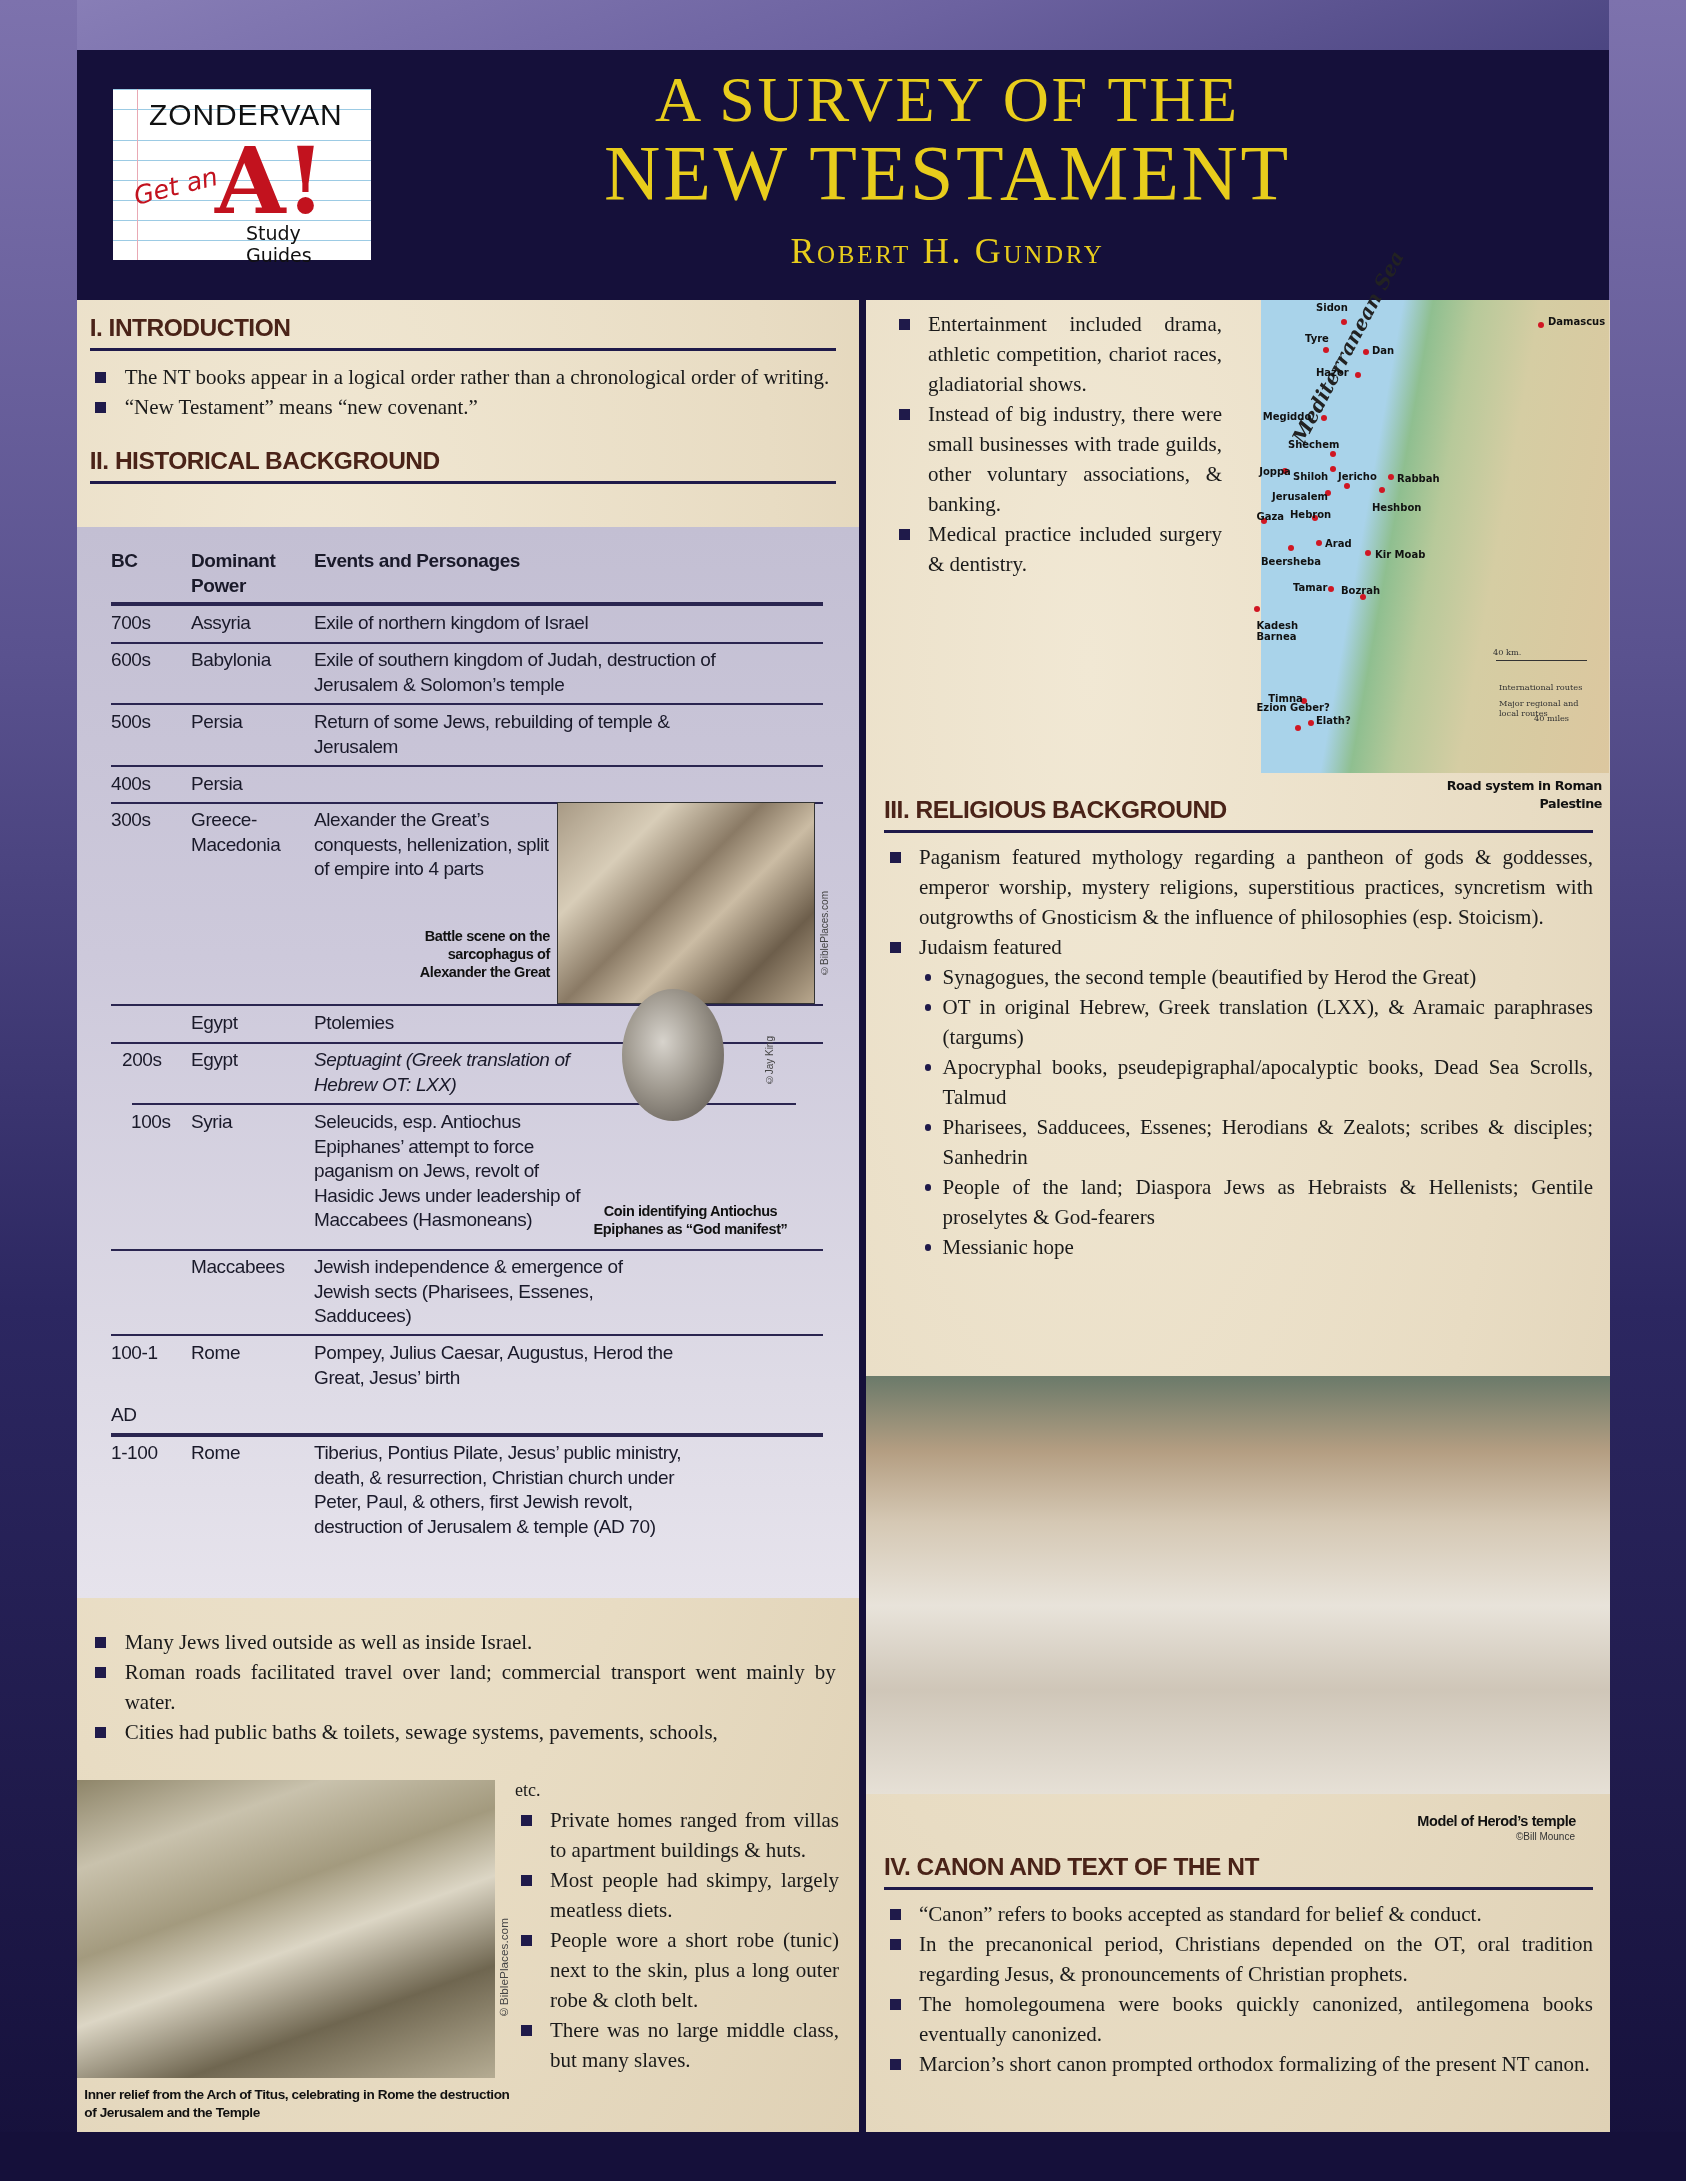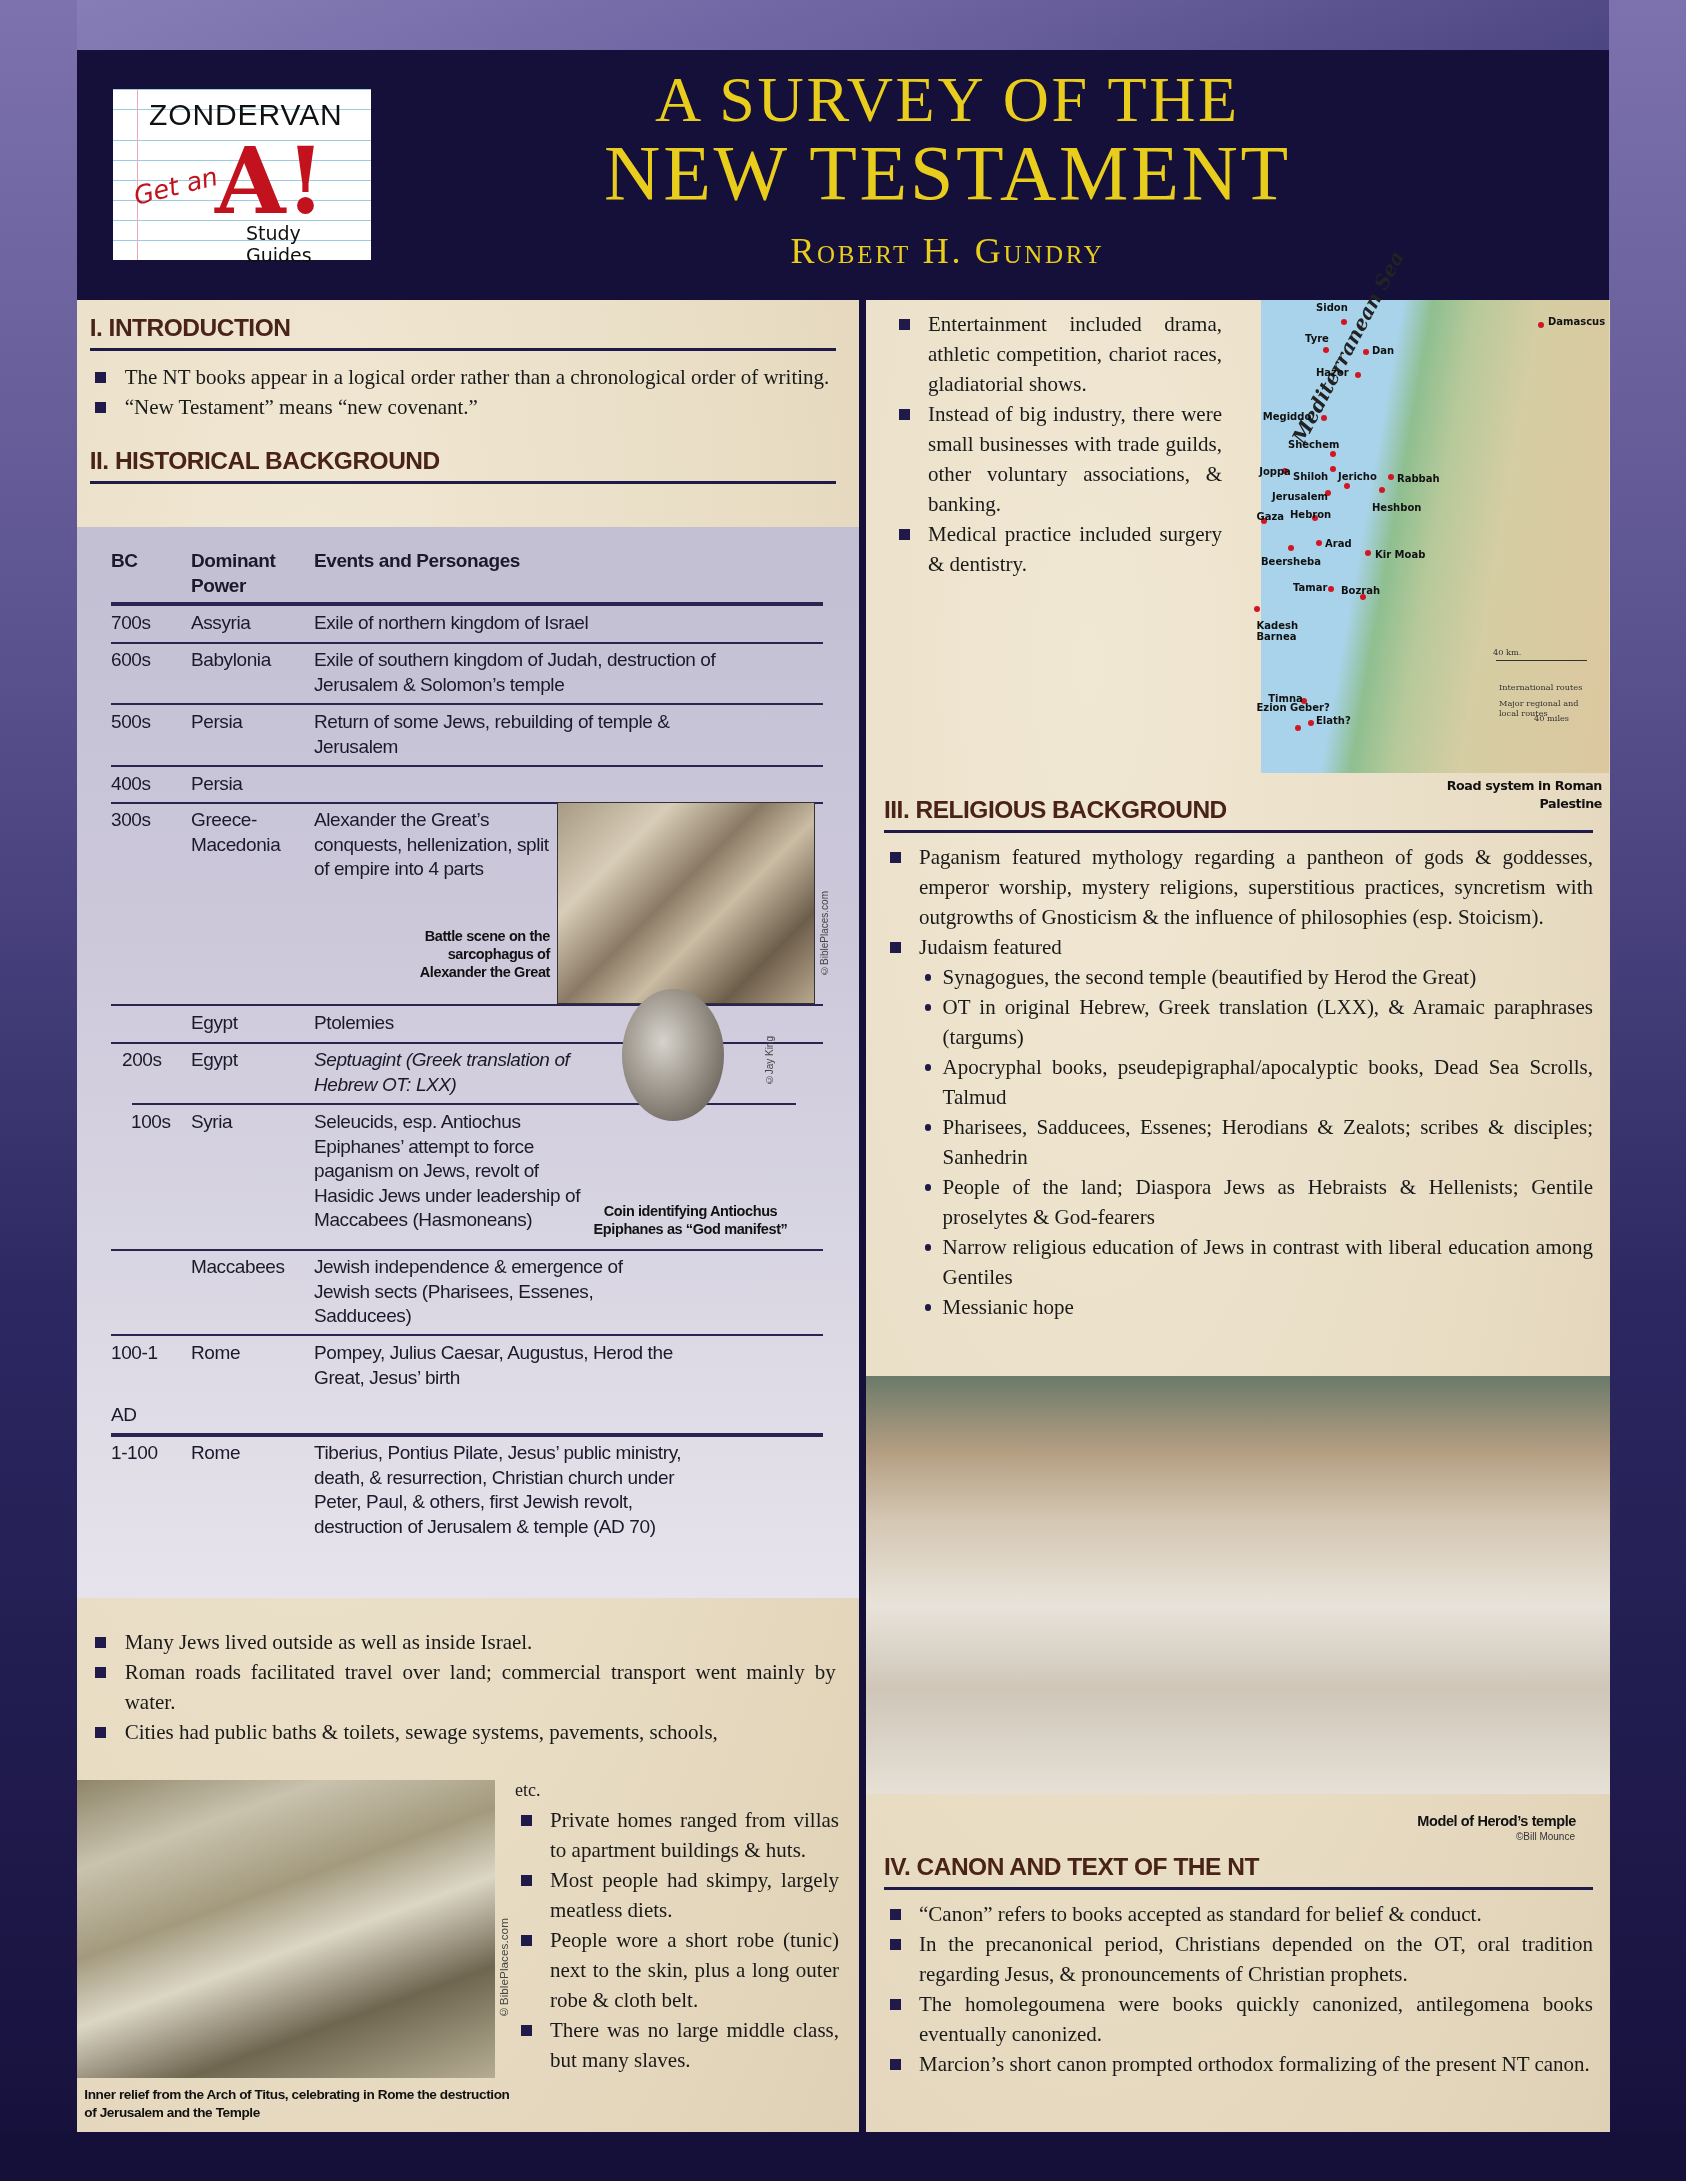--- a/index.html
+++ b/index.html
@@ -279,21 +279,20 @@
     <ul class="sq" style="margin-top:9px;">
       <li>Paganism featured mythology regarding a pantheon of gods &amp; goddesses, emperor worship, mystery religions, superstitious practices, syncretism with outgrowths of Gnosticism &amp; the influence of philosophies (esp. Stoicism).</li>
       <li>Judaism featured</li>
     </ul>
     <ul class="dot">
       <li>Synagogues, the second temple (beautified by Herod the Great)</li>
       <li>OT in original Hebrew, Greek translation (LXX), &amp; Aramaic paraphrases (targums)</li>
       <li>Apocryphal books, pseudepigraphal/apocalyptic books, Dead Sea Scrolls, Talmud</li>
       <li>Pharisees, Sadducees, Essenes; Herodians &amp; Zealots; scribes &amp; disciples; Sanhedrin</li>
       <li>People of the land; Diaspora Jews as Hebraists &amp; Hellenists; Gentile proselytes &amp; God-fearers</li>
-      <li>Narrow religious education of Jews in contrast with liberal education among Gentiles</li>
       <li>Messianic hope</li>
     </ul>
   </div>
 
   <div class="photo-temple" style="top:1076px;"></div>
   <div class="cap" style="left:455px;top:1512px;width:255px;text-align:right;">Model of Herod’s temple</div>
   <div style="position:absolute;left:545px;top:1531px;width:164px;text-align:right;font-family:'Liberation Sans',sans-serif;font-size:10px;color:#333;">©Bill Mounce</div>
 
   <div style="position:absolute;left:18px;top:1555px;width:709px;">
     <div class="h2">IV. CANON AND TEXT OF THE NT</div>

